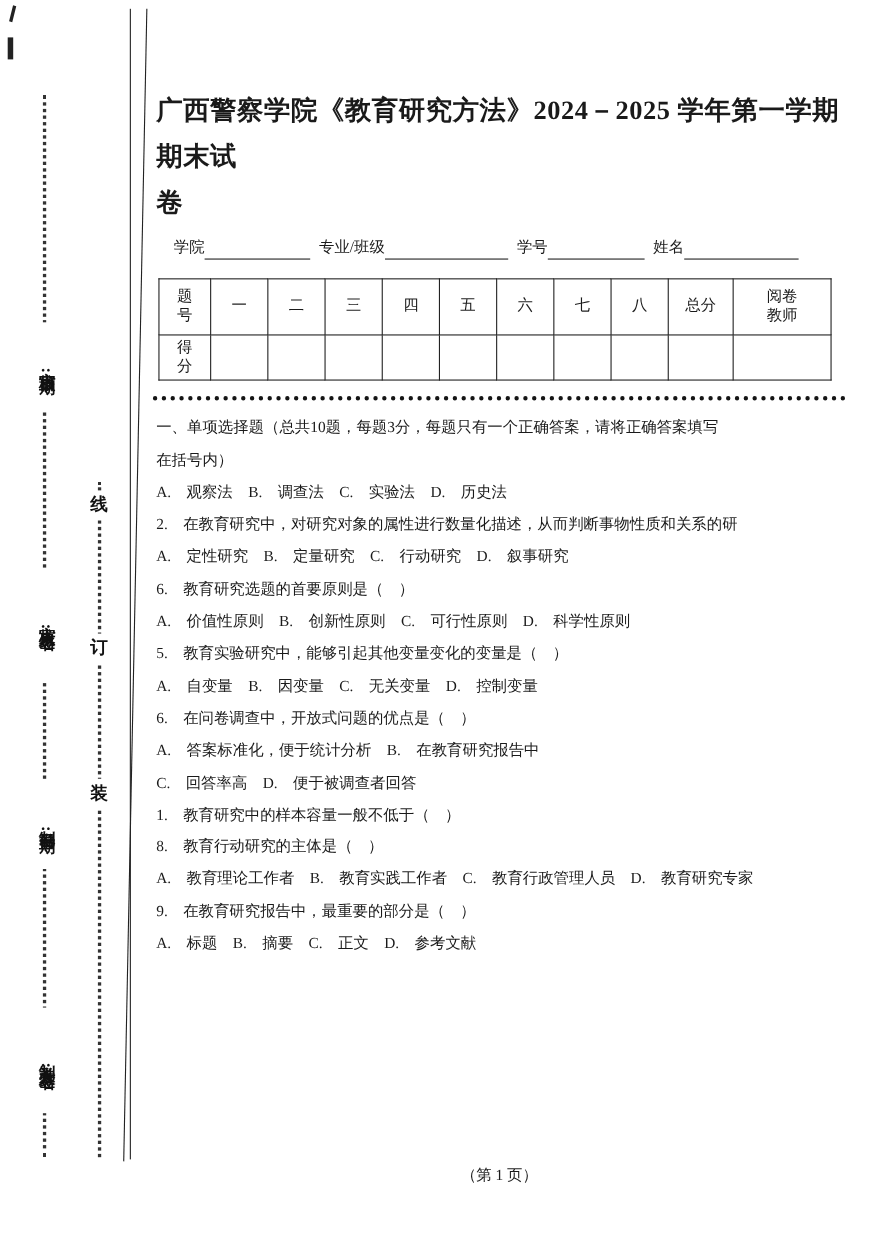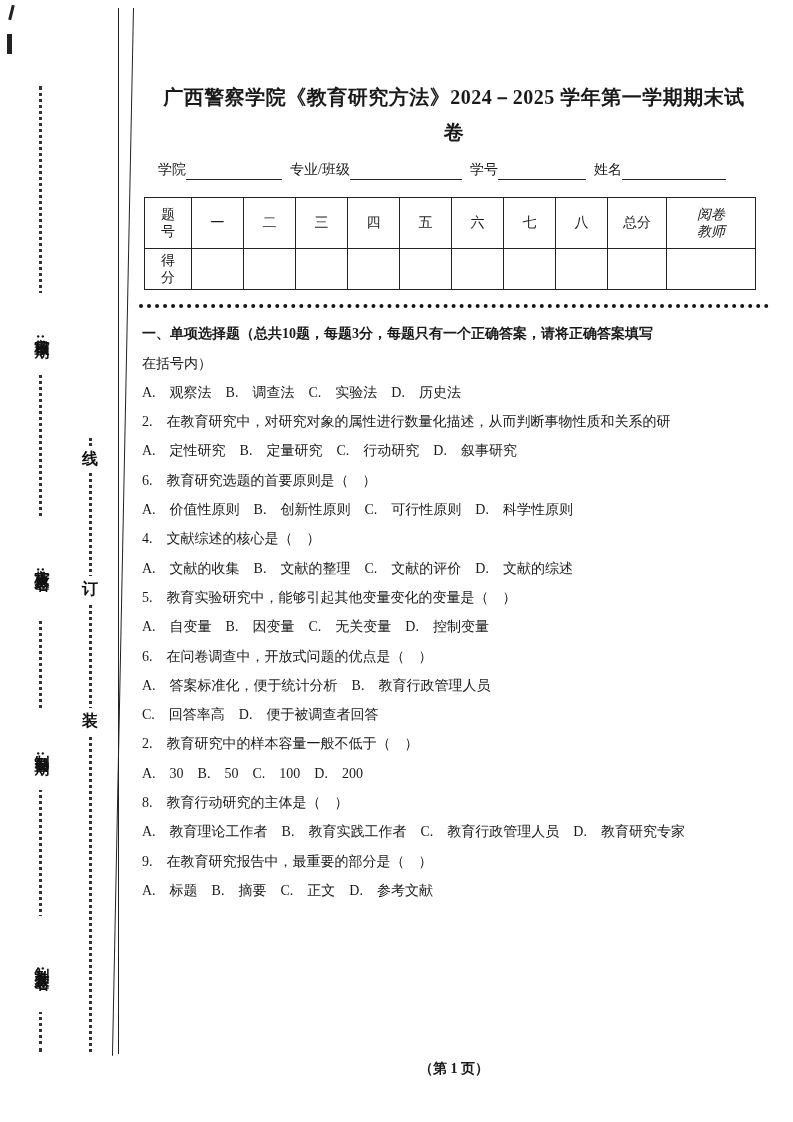--- a/index.html
+++ b/index.html
@@ -21,38 +21,38 @@
   .bind-char{
     position:absolute;left:81px;width:18px;background:#fff;text-align:center;
     font-weight:700;font-size:16px;color:#111;padding:3px 0;
   }
   
   .vline{position:absolute;width:0;border-left:1.6px solid #222;}
   .vline-a{left:118px;top:8px;height:1046px;}
   .vline-b{left:133px;top:8px;height:1048px;transform-origin:top left;transform:rotate(1.15deg);}
   
   .content{position:absolute;left:142px;top:80px;width:624px;font-size:14px;line-height:1.45;}
-  .title{font-size:20px;font-weight:700;text-align:center;line-height:1.75;letter-spacing:0.5px;}
+  .title{font-size:24px;font-weight:700;line-height:1.75;letter-spacing:0.5px;}
   .info-line{display:flex;align-items:flex-start;margin-top:10px;padding-left:16px;font-size:14px;}
   .info-label{white-space:nowrap;padding-bottom:1px;}
   .blank{display:inline-block;border-bottom:1.3px solid #222;height:19px;}
   .blank-1{width:96px;} .blank-2{width:112px;} .blank-3{width:88px;} .blank-4{width:104px;margin-right:0;}
   .info-gap{width:8px;}
   .score-table{border-collapse:collapse;margin-top:16px;table-layout:fixed;margin-left:2px;}
   .score-table td{border:1.6px solid #222;text-align:center;vertical-align:middle;font-size:14px;padding:0 2px;}
   .score-table tr.r1 td{height:50px;}
   .score-table tr.r2 td{height:40px;}
-  .col-first{width:42px;} .col-num{width:47px;} .col-total{width:54px;} .col-grader{width:84px;font-style:italic;}
+  .col-first{width:42px;} .col-num{width:47px;} .col-total{width:54px;} .col-grader{width:84px;}
   .stack{white-space:pre-line;line-height:1.25;}
   .dotted-sep{border-top:4px dotted #151515;margin-top:14px;margin-left:-3px;width:630px;height:0;}
   .sec-line{margin:9px 0 0;line-height:1.45;}
-  .sec-line.first{margin-top:16px;font-weight:bold;}
+  .sec-line.first{margin-top:16px;}
   .question{margin-top:6px;}
   .q-line{margin:9px 0 0;line-height:1.45;}
-  .footer{position:absolute;left:142px;top:1060px;width:624px;text-align:center;font-weight:700;font-size:14px;}
+  .footer{position:absolute;left:142px;top:1060px;width:624px;text-align:center;font-weight:400;font-size:14px;}
 </style>
 </head>
 <body>
 
 <div class="page">
 
   <div class="scan-mark-a"></div>
   <div class="scan-mark-b"></div>
 
   <div class="vdots vdots-1"></div>
@@ -139,39 +139,34 @@
     <div class="question">
       <p class="q-line">2.　在教育研究中，对研究对象的属性进行数量化描述，从而判断事物性质和关系的研</p>
       <p class="q-line">A.　定性研究　B.　定量研究　C.　行动研究　D.　叙事研究</p>
     </div>
 
     <div class="question">
       <p class="q-line">6.　教育研究选题的首要原则是（　）</p>
       <p class="q-line">A.　价值性原则　B.　创新性原则　C.　可行性原则　D.　科学性原则</p>
     </div>
 
-    <div class="question">
-      <p class="q-line">4.　文献综述的核心是（　）</p>
-      <p class="q-line">A.　文献的收集　B.　文献的整理　C.　文献的评价　D.　文献的综述</p>
-    </div>
 
     <div class="question">
       <p class="q-line">5.　教育实验研究中，能够引起其他变量变化的变量是（　）</p>
       <p class="q-line">A.　自变量　B.　因变量　C.　无关变量　D.　控制变量</p>
     </div>
 
     <div class="question">
       <p class="q-line">6.　在问卷调查中，开放式问题的优点是（　）</p>
-      <p class="q-line">A.　答案标准化，便于统计分析　B.　教育行政管理人员</p>
+      <p class="q-line">A.　答案标准化，便于统计分析　B.　在教育研究报告中</p>
       <p class="q-line">C.　回答率高　D.　便于被调查者回答</p>
     </div>
 
     <div class="question">
-      <p class="q-line">2.　教育研究中的样本容量一般不低于（　）</p>
-      <p class="q-line">A.　30　B.　50　C.　100　D.　200</p>
+      <p class="q-line">1.　教育研究中的样本容量一般不低于（　）</p>
     </div>
 
     <div class="question">
       <p class="q-line">8.　教育行动研究的主体是（　）</p>
       <p class="q-line">A.　教育理论工作者　B.　教育实践工作者　C.　教育行政管理人员　D.　教育研究专家</p>
     </div>
 
     <div class="question">
       <p class="q-line">9.　在教育研究报告中，最重要的部分是（　）</p>
       <p class="q-line">A.　标题　B.　摘要　C.　正文　D.　参考文献</p>

